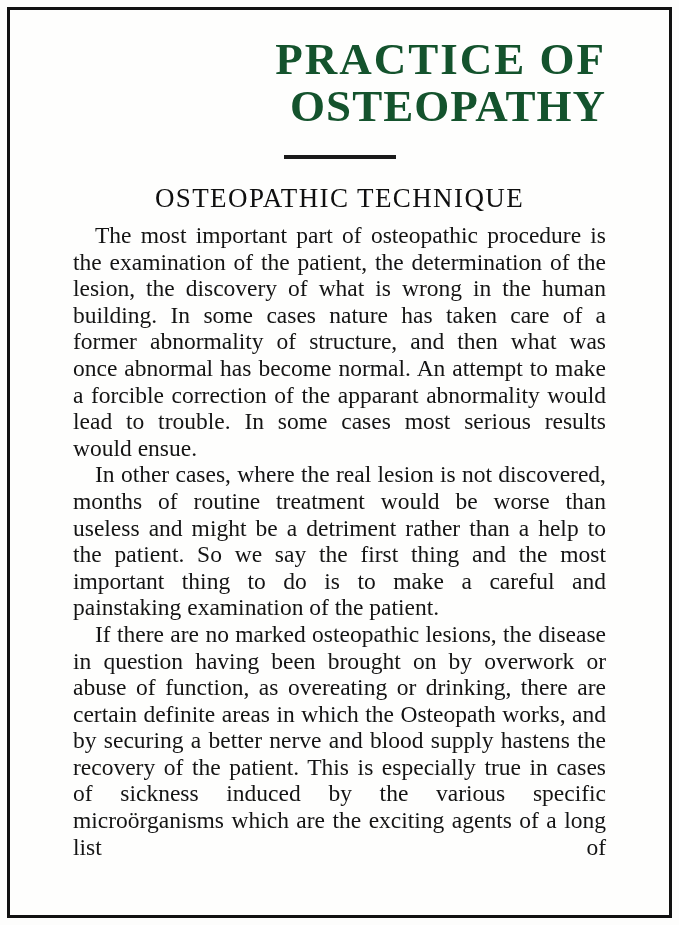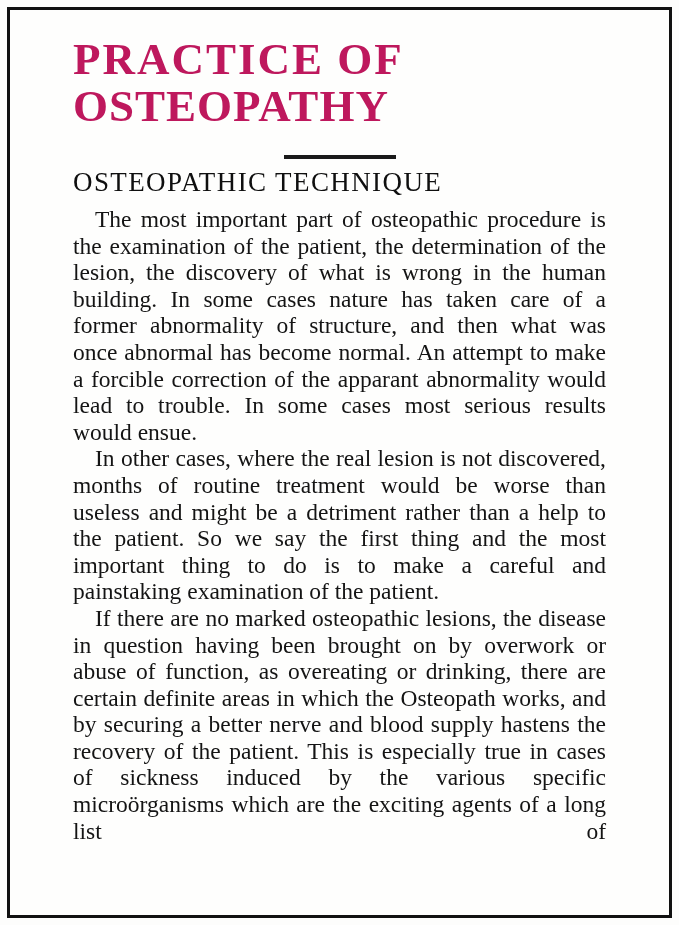--- a/index.html
+++ b/index.html
@@ -43,28 +43,28 @@
   }
 
   .content {
     position: absolute;
     left: 63px;
     top: 18px;
     width: 533px;
   }
 
   .doc-title {
-    text-align: left;
+    text-align: right;
     font-weight: bold;
     font-size: 45px;
     line-height: 46px;
     letter-spacing: 1.5px;
     margin: 0;
     padding-top: 8px;
-    color: #be185d;
+    color: #14532d;
   }
 
   .doc-title .title-line {
     display: block;
     white-space: nowrap;
   }
 
   .title-line.line-1 {
     letter-spacing: 2px;
   }
@@ -75,24 +75,25 @@
   }
 
   .title-rule {
     width: 112px;
     height: 4px;
     background: #1a1a1a;
     margin: 26px auto 0 auto;
   }
 
   .section-heading {
+    text-align: center;
     font-size: 27px;
     font-weight: normal;
     letter-spacing: 1.4px;
-    margin: 8px 0 0 0;
+    margin: 24px 0 0 0;
     white-space: nowrap;
     color: #0f0f0f;
   }
 
   .body-text {
     margin: 8px 0 0 0;
     font-size: 23.5px;
     line-height: 26.6px;
     text-align: justify;
     text-justify: inter-word;

